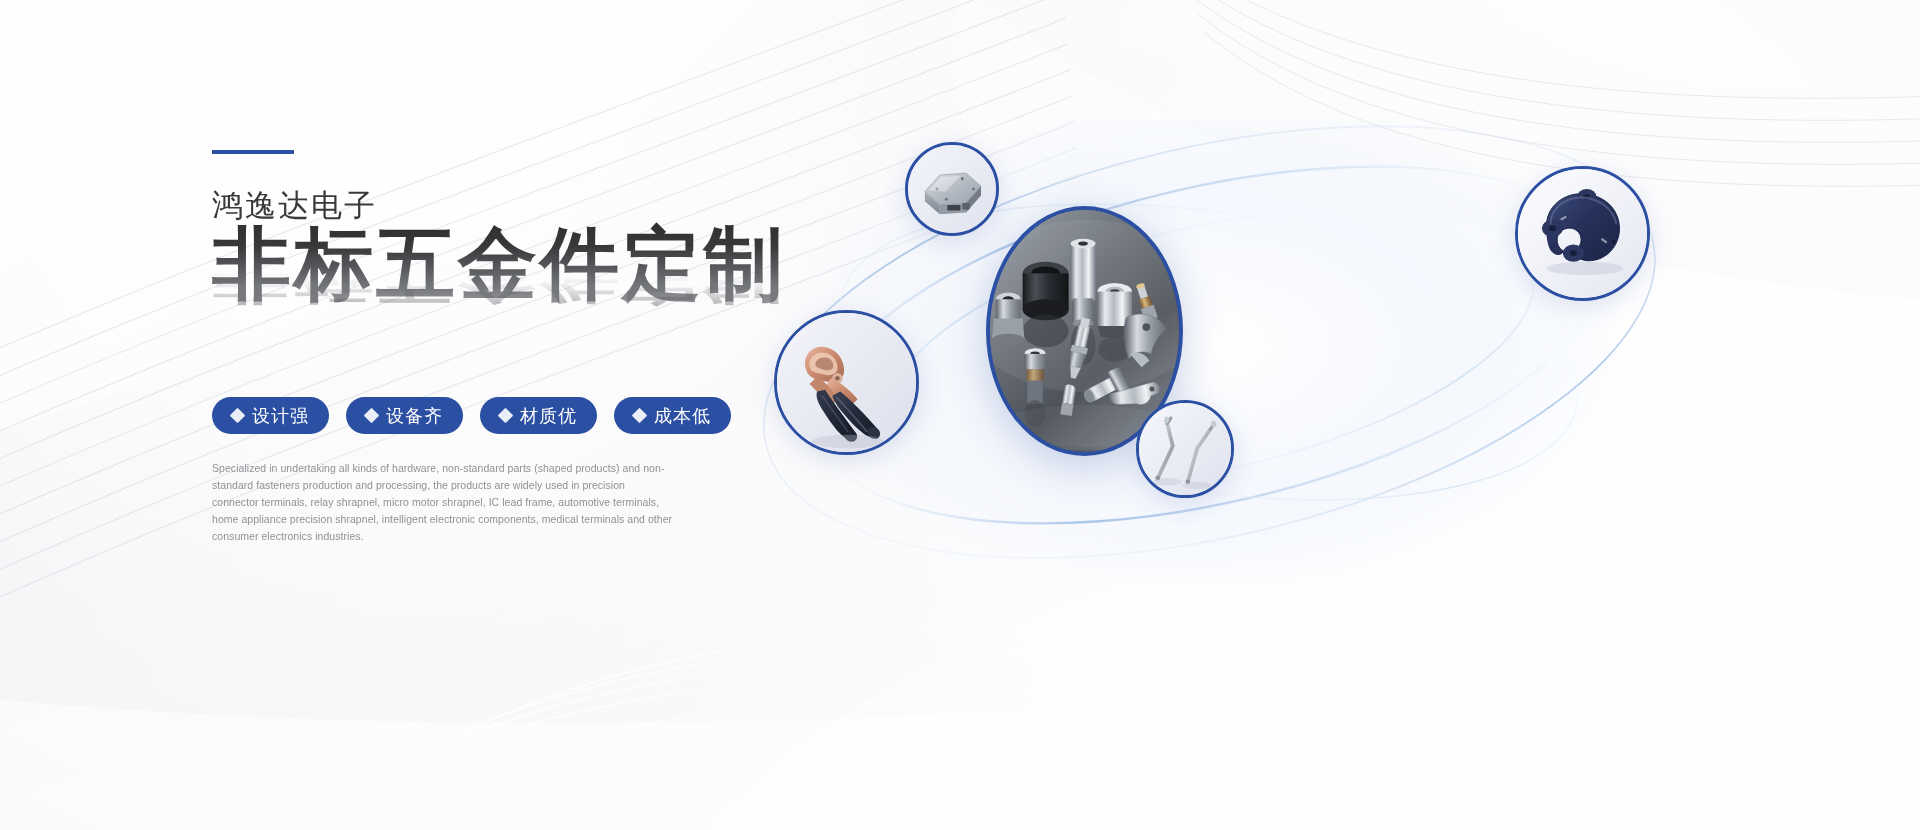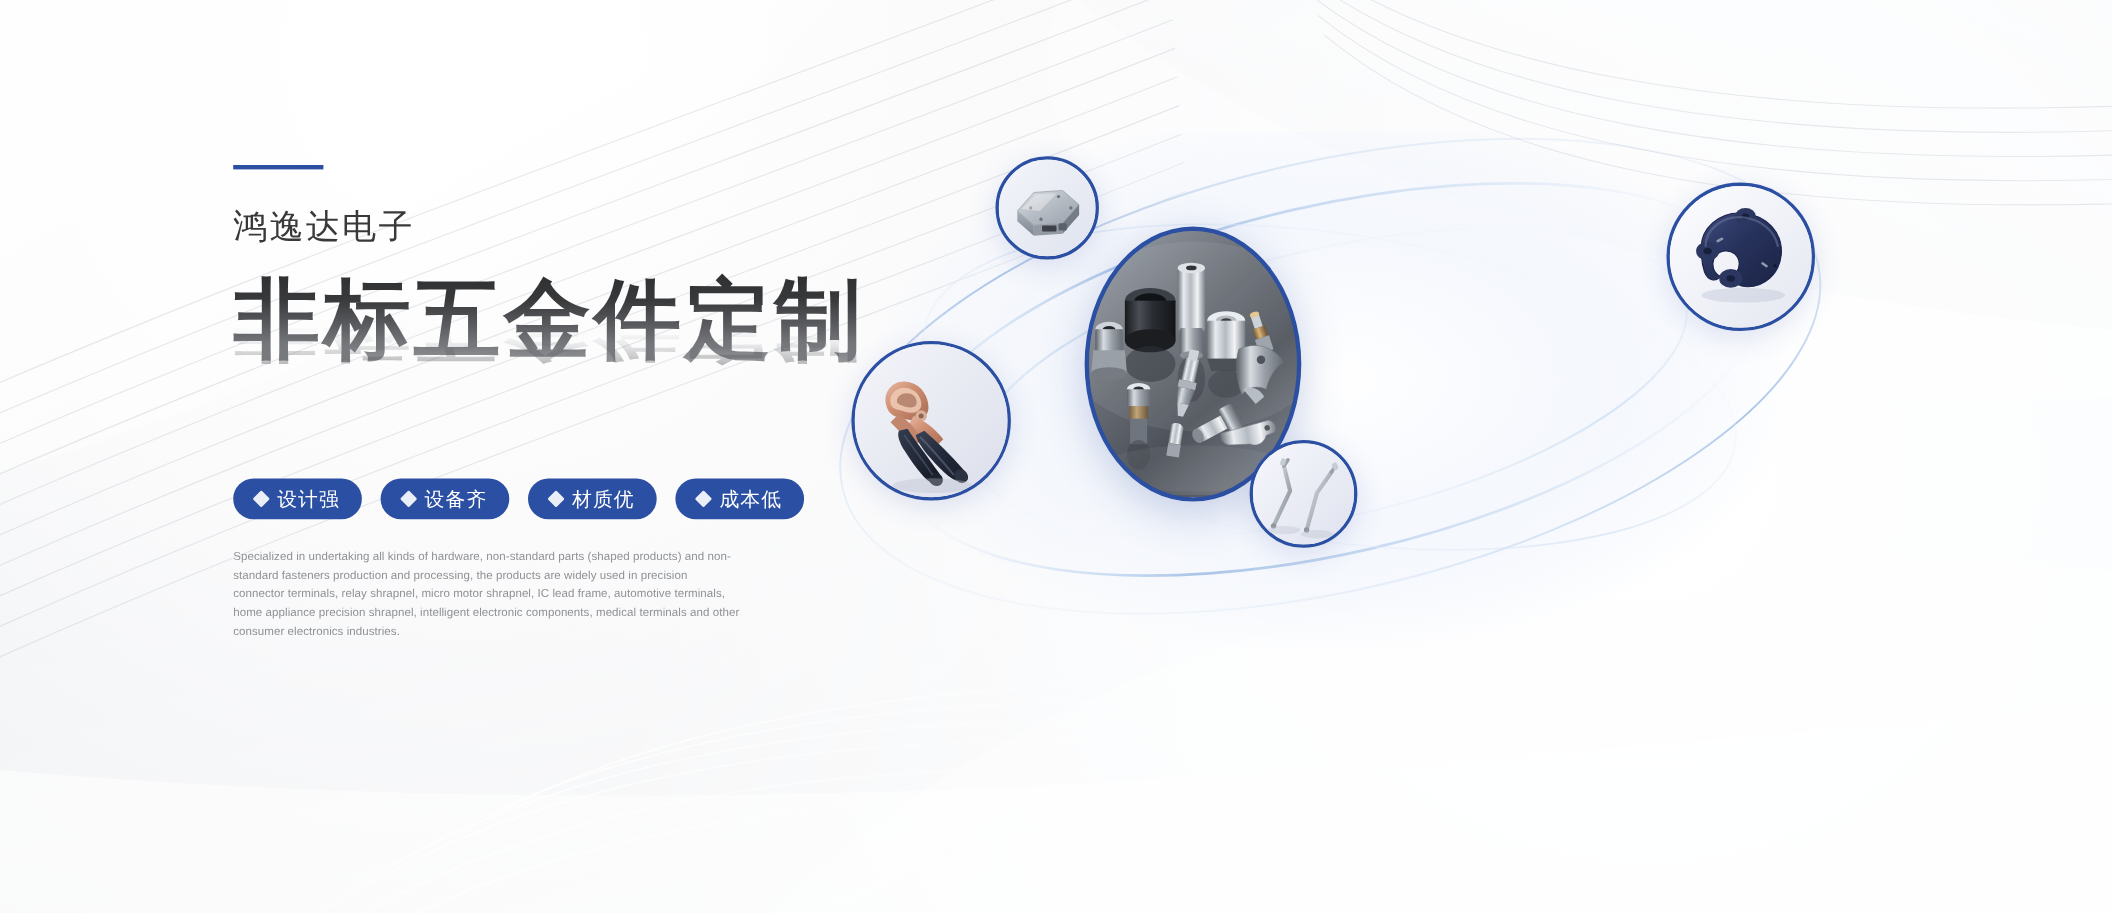--- a/index.html
+++ b/index.html
@@ -32,21 +32,20 @@
     width:82px; height:4px;
     background:#2b4fa2;
     margin-bottom:36px;
   }
   .brand-name {
     font-size:31px;
     letter-spacing:2px;
     color:#39393b;
     font-weight:400;
     line-height:1;
-    margin-bottom:26px;
   }
   .headline-wrap {
     position:relative;
     height:118px;
     margin-bottom:8px;
   }
   .headline {
     font-size:79px;
     font-weight:700;
     letter-spacing:3px;
@@ -88,21 +87,20 @@
     gap:9px;
     height:37px;
     padding:0 20px;
     border-radius:19px;
     background:#2b4fa2;
     color:#ffffff;
     font-size:18px;
     letter-spacing:1px;
     white-space:nowrap;
     cursor:pointer;
-    margin-top:12px;
   }
   .pill .diamond {
     width:11px; height:11px;
     background:#e9eef7;
     transform:rotate(45deg);
     flex:0 0 auto;
     border-radius:1px;
   }
 
   

